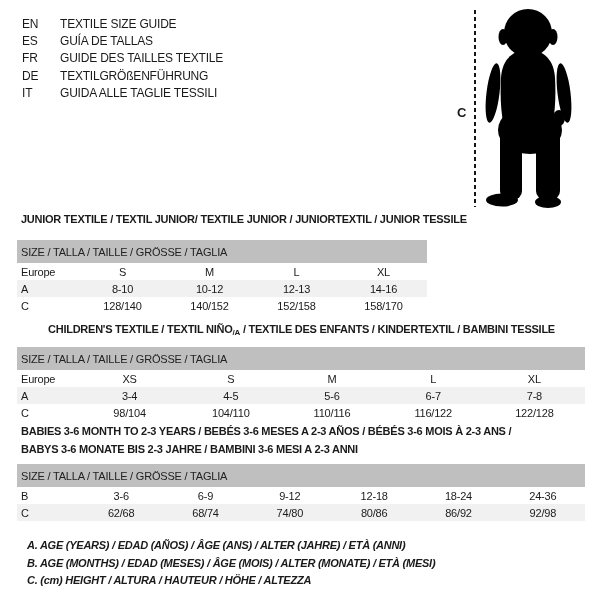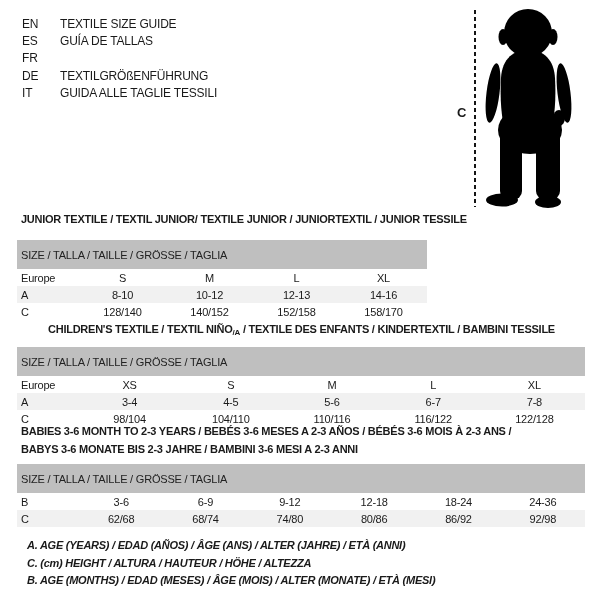--- a/index.html
+++ b/index.html
@@ -49,21 +49,21 @@
     position: absolute; left: 17px;
     border-collapse: collapse; table-layout: fixed;
   }
   #table-junior   { top: 240px; width: 410px; }
   #table-children { top: 347px; width: 568px; }
   #table-babies   { top: 464px; width: 568px; }
 
   .size-table th {
     background: #bfbfbf;
     font-weight: 400; font-size: 11px; letter-spacing: -0.2px;
-    text-align: left; height: 29px; padding: 0 0 0 4px;
+    text-align: left; height: 23px; padding: 0 0 0 4px;
     color: #222222; white-space: nowrap;
   }
   .size-table td {
     font-size: 11px; letter-spacing: -0.2px;
     height: 17px; padding: 0; text-align: center; white-space: nowrap;
   }
   .size-table td.row-label { text-align: left; padding-left: 4px; }
   .size-table tr.stripe td { background: #f1f1f1; }
 
   
@@ -80,20 +80,21 @@
     <div class="lang-row">
       <span class="lang-code">EN</span>
       <span class="lang-text">TEXTILE SIZE GUIDE</span>
     </div>
     <div class="lang-row">
       <span class="lang-code">ES</span>
       <span class="lang-text">GUÍA DE TALLAS</span>
     </div>
     <div class="lang-row">
       <span class="lang-code">FR</span>
+      <span class="lang-text">GUIDE DES TAILLES TEXTILE</span>
     </div>
     <div class="lang-row">
       <span class="lang-code">DE</span>
       <span class="lang-text">TEXTILGRÖßENFÜHRUNG</span>
     </div>
     <div class="lang-row">
       <span class="lang-code">IT</span>
       <span class="lang-text">GUIDA ALLE TAGLIE TESSILI</span>
     </div>
   </div>
@@ -237,15 +238,15 @@
         <td>74/80</td>
         <td>80/86</td>
         <td>86/92</td>
         <td>92/98</td>
       </tr>
     </tbody>
 </table>
 
 <div class="footnotes">
   <div class="footnote">A. AGE (YEARS) / EDAD (AÑOS) / ÂGE (ANS) / ALTER (JAHRE) / ETÀ (ANNI)</div>
+  <div class="footnote">B. AGE (MONTHS) / EDAD (MESES) / ÂGE (MOIS) / ALTER (MONATE) / ETÀ (MESI)</div>
   <div class="footnote">C. (cm) HEIGHT / ALTURA / HAUTEUR / HÖHE / ALTEZZA</div>
-  <div class="footnote">B. AGE (MONTHS) / EDAD (MESES) / ÂGE (MOIS) / ALTER (MONATE) / ETÀ (MESI)</div>
 </div>
 
 </body></html>

